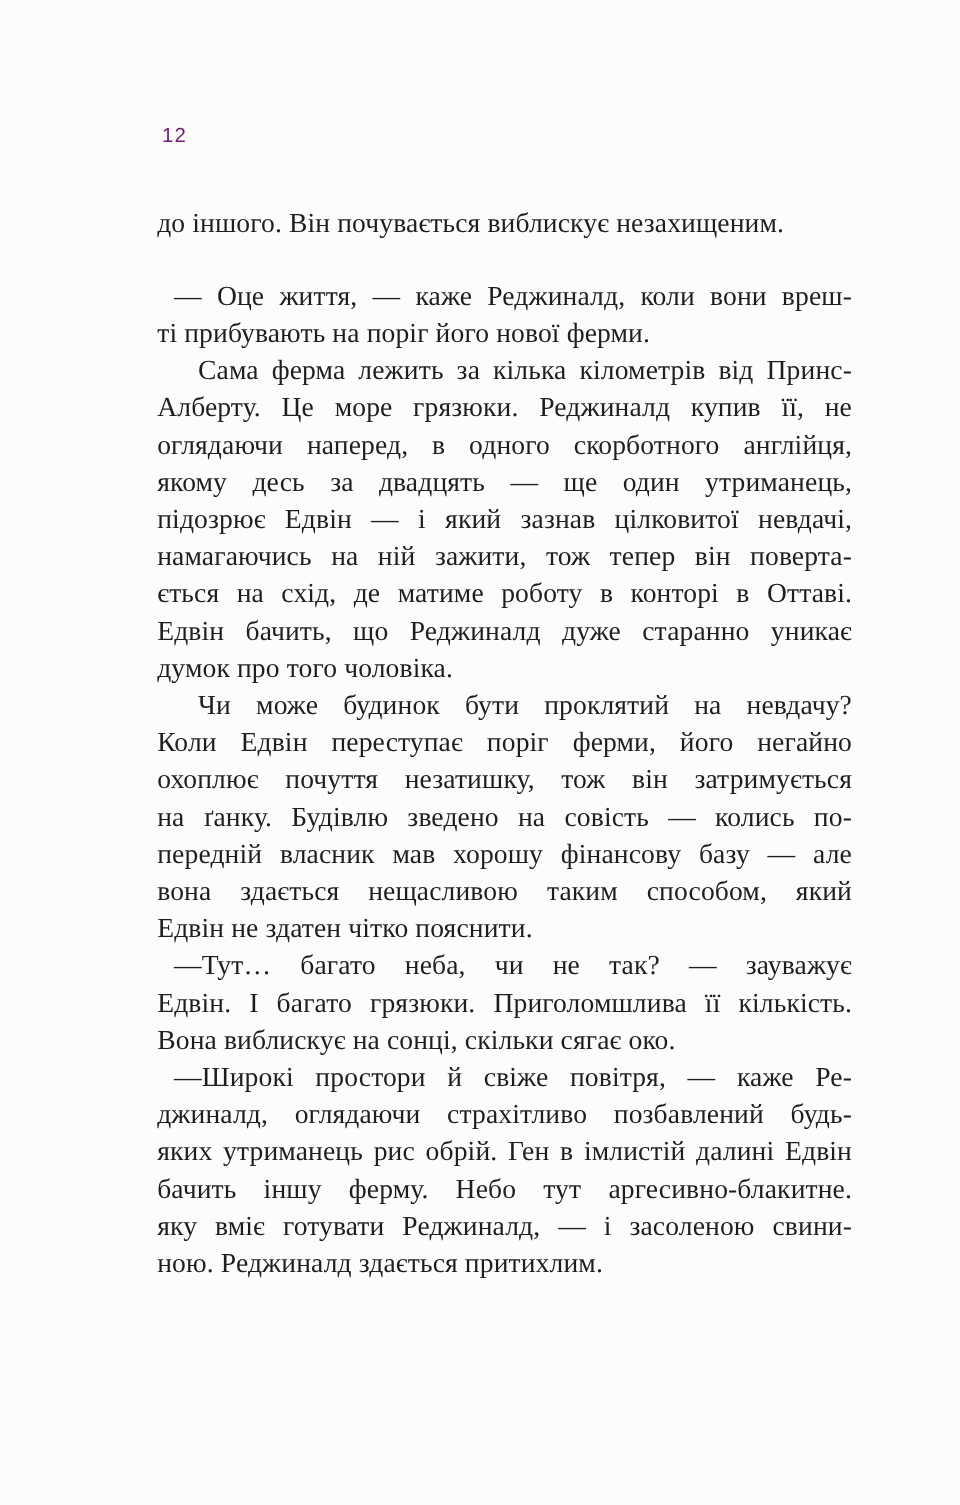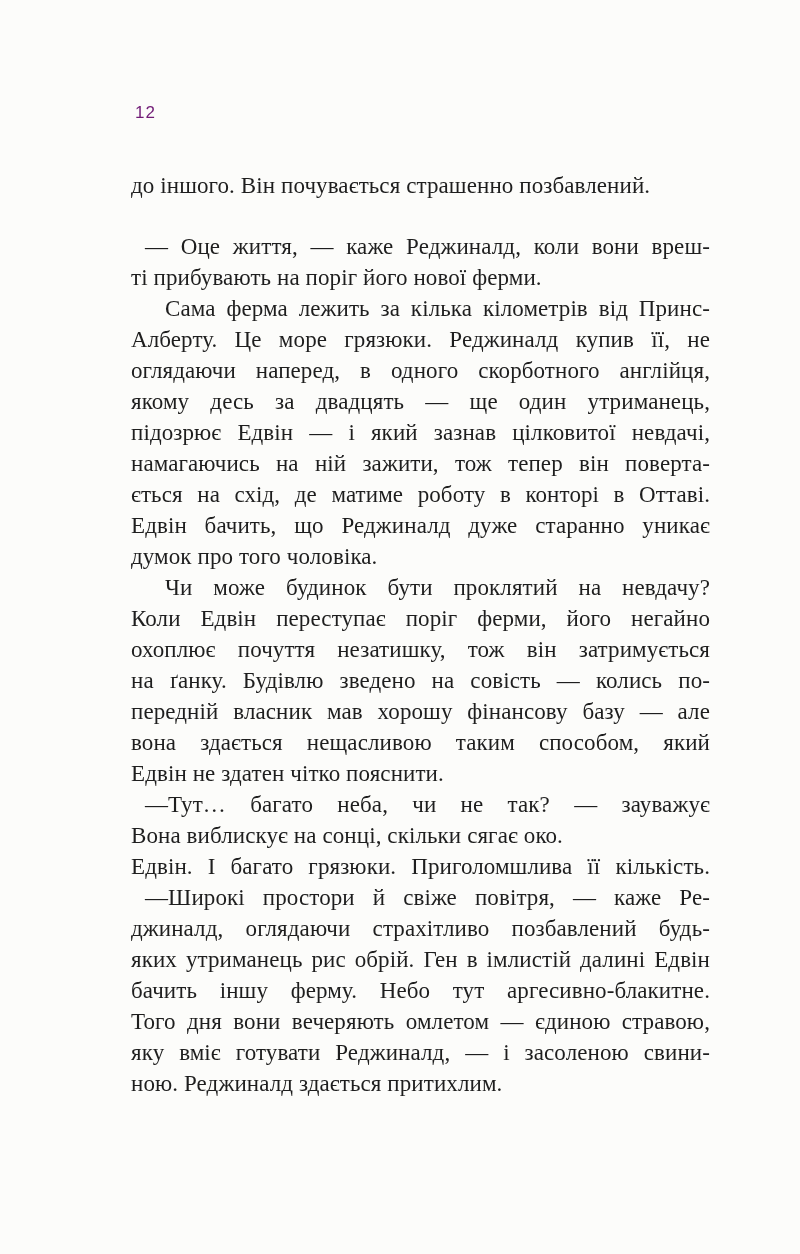--- a/index.html
+++ b/index.html
@@ -46,21 +46,21 @@
   .scene-break { height: 30px; }
 </style>
 </head>
 <body>
 
 <div class="page-number">12</div>
 
 <div class="text-content">
 
   <div class="para continuation">
-    <div class="line last">до іншого. Він почувається страшенно позбавлений.</div>
+    <div class="line last">до іншого. Він почувається виблискує незахищеним.</div>
   </div>
 
   <div class="scene-break"></div>
 
   <div class="para dialogue">
     <div class="line">— Оце життя, — каже Реджиналд, коли вони вреш-</div>
     <div class="line last">ті прибувають на поріг його нової ферми.</div>
   </div>
 
   <div class="para narration">
@@ -80,27 +80,26 @@
     <div class="line">Коли Едвін переступає поріг ферми, його негайно</div>
     <div class="line">охоплює почуття незатишку, тож він затримується</div>
     <div class="line">на ґанку. Будівлю зведено на совість — колись по-</div>
     <div class="line">передній власник мав хорошу фінансову базу — але</div>
     <div class="line">вона здається нещасливою таким способом, який</div>
     <div class="line last">Едвін не здатен чітко пояснити.</div>
   </div>
 
   <div class="para dialogue">
     <div class="line">—Тут… багато неба, чи не так? — зауважує</div>
+    <div class="line">Едвін. І багато грязюки. Приголомшлива її кількість.</div>
     <div class="line last">Вона виблискує на сонці, скільки сягає око.</div>
-    <div class="line">Едвін. І багато грязюки. Приголомшлива її кількість.</div>
   </div>
 
   <div class="para dialogue">
     <div class="line">—Широкі простори й свіже повітря, — каже Ре-</div>
     <div class="line">джиналд, оглядаючи страхітливо позбавлений будь-</div>
     <div class="line">яких утриманець рис обрій. Ген в імлистій далині Едвін</div>
     <div class="line">бачить іншу ферму. Небо тут аргесивно-блакитне.</div>
-    <div class="line">Того дня вони вечеряють омлетом — єдиною стравою,</div>
     <div class="line">яку вміє готувати Реджиналд, — і засоленою свини-</div>
     <div class="line last">ною. Реджиналд здається притихлим.</div>
   </div>
 
 </div>
 
 </body></html>

